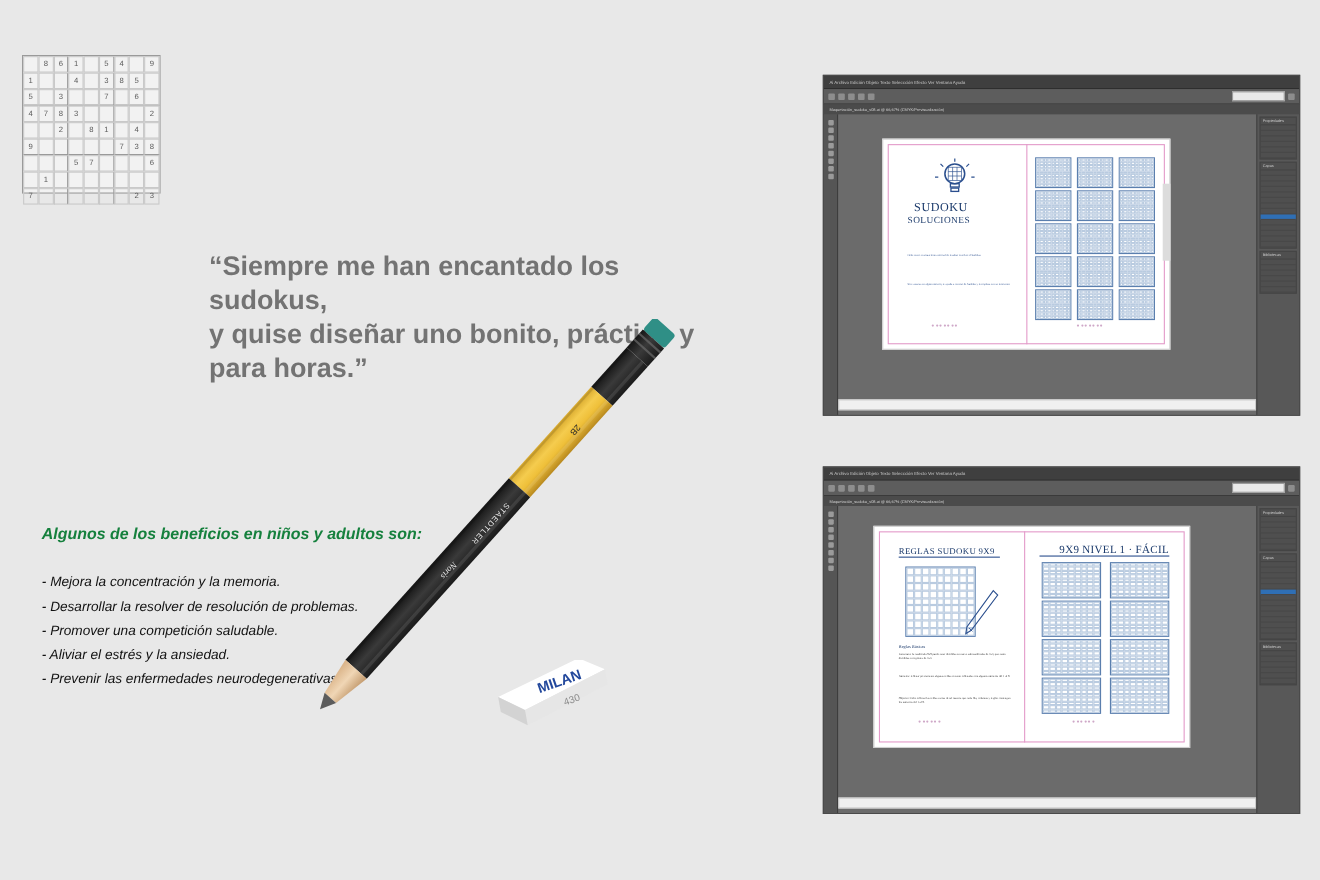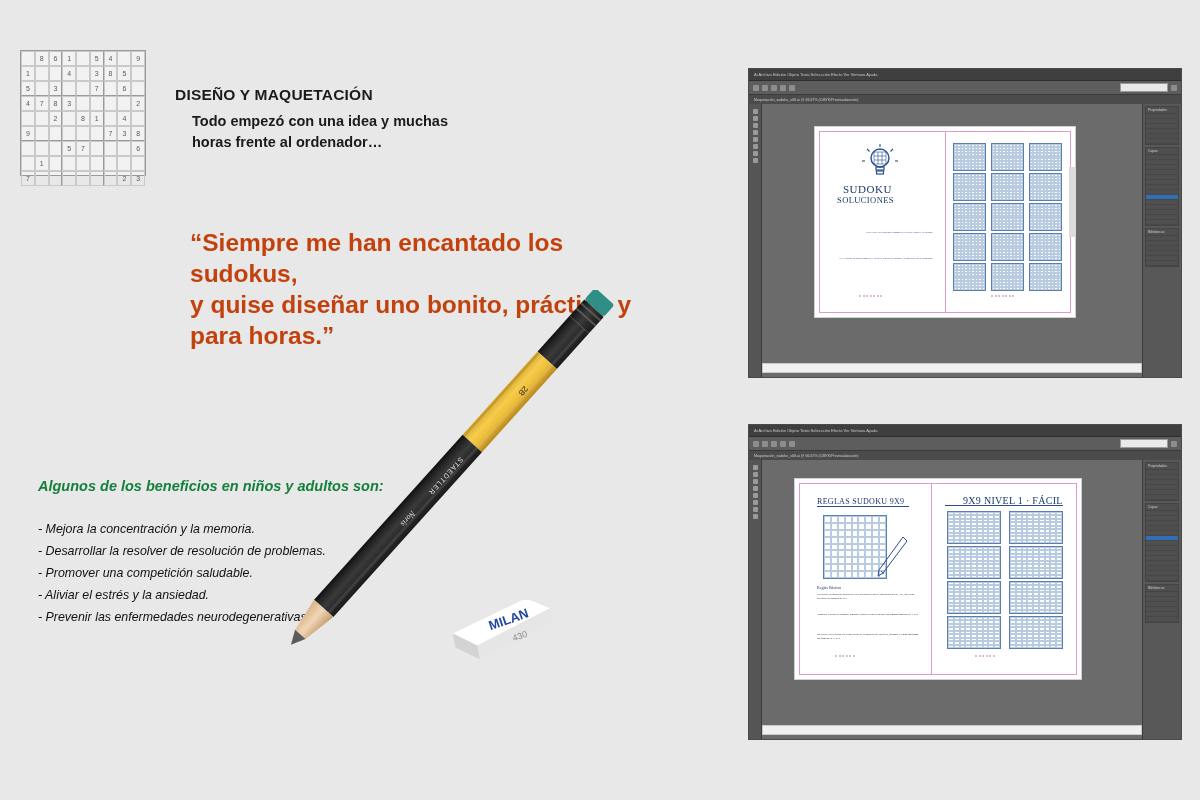--- a/index.html
+++ b/index.html
@@ -31,21 +31,21 @@
   .heading-block{position:absolute;left:175px;top:86px;}
   .heading-title{
     font-size:15.5px;font-weight:bold;letter-spacing:.2px;color:#1b1b1b;
   }
   .heading-sub{
     margin-top:7px;margin-left:17px;font-size:14.5px;font-weight:bold;color:#1b1b1b;
     line-height:1.42;
   }
   .quote{
     position:absolute;left:190px;top:228px;width:470px;
-    font-size:24.5px;font-weight:bold;line-height:1.26;color:#c2410c;
+    font-size:24.5px;font-weight:bold;line-height:1.26;color:#737373;
   }
 
   .benefits-title{
     position:absolute;left:38px;top:478px;
     font-size:14.5px;font-weight:bold;font-style:italic;color:#15803d;
   }
   .benefits-list{
     position:absolute;left:38px;top:518px;width:420px;
     font-size:12.4px;font-style:italic;line-height:1.78;color:#111;
   }
@@ -179,27 +179,20 @@
       <div></div>
       <div class="b-r"></div>
       <div></div>
       <div></div>
       <div class="b-r"></div>
       <div></div>
       <div>2</div>
       <div>3</div>
     </div>
 
-  <div class="heading-block">
-    <div class="heading-title">DISEÑO Y MAQUETACIÓN</div>
-    <div class="heading-sub">
-      <div>Todo empezó con una idea y muchas</div>
-      <div>horas frente al ordenador…</div>
-    </div>
-  </div>
 
   <div class="quote">
     <div>“Siempre me han encantado los sudokus,</div>
     <div>y quise diseñar uno bonito, práctico y</div>
     <div>para horas.”</div>
   </div>
 
   <div class="benefits-title">Algunos de los beneficios en niños y adultos son:</div>
   <div class="benefits-list" id="benefits-list">
       <div>- Mejora la concentración y la memoria.</div>
@@ -292,21 +285,21 @@
         <i></i>
         <i></i>
         <i></i>
         <i></i>
         <i></i>
         <i></i>
         <i></i>
         <i></i>
       </div>
       <div class="ai-canvas">
-        <div class="artboard" style="left:52px;top:22px;width:260px;height:190px;text-align:right;">
+        <div class="artboard" style="left:40px;top:22px;width:260px;height:190px;">
           <div class="ab-inner"></div>
           <div class="ab-split" style="left:130px;"></div>
 
           <svg style="position:absolute;left:44px;top:16px;" width="42" height="40" viewBox="0 0 42 40" xmlns="http://www.w3.org/2000/svg">
             <circle cx="21" cy="15" r="9" fill="none" stroke="#2b4f8e" stroke-width="1.4"></circle>
             <rect x="17" y="24" width="8" height="3" fill="none" stroke="#2b4f8e" stroke-width="1.2"></rect>
             <rect x="17.5" y="28" width="7" height="3" fill="none" stroke="#2b4f8e" stroke-width="1.2"></rect>
             <line x1="21" y1="1" x2="21" y2="4" stroke="#2b4f8e" stroke-width="1.1"></line>
             <line x1="8" y1="6" x2="10.5" y2="8.5" stroke="#2b4f8e" stroke-width="1.1"></line>
             <line x1="34" y1="6" x2="31.5" y2="8.5" stroke="#2b4f8e" stroke-width="1.1"></line>

